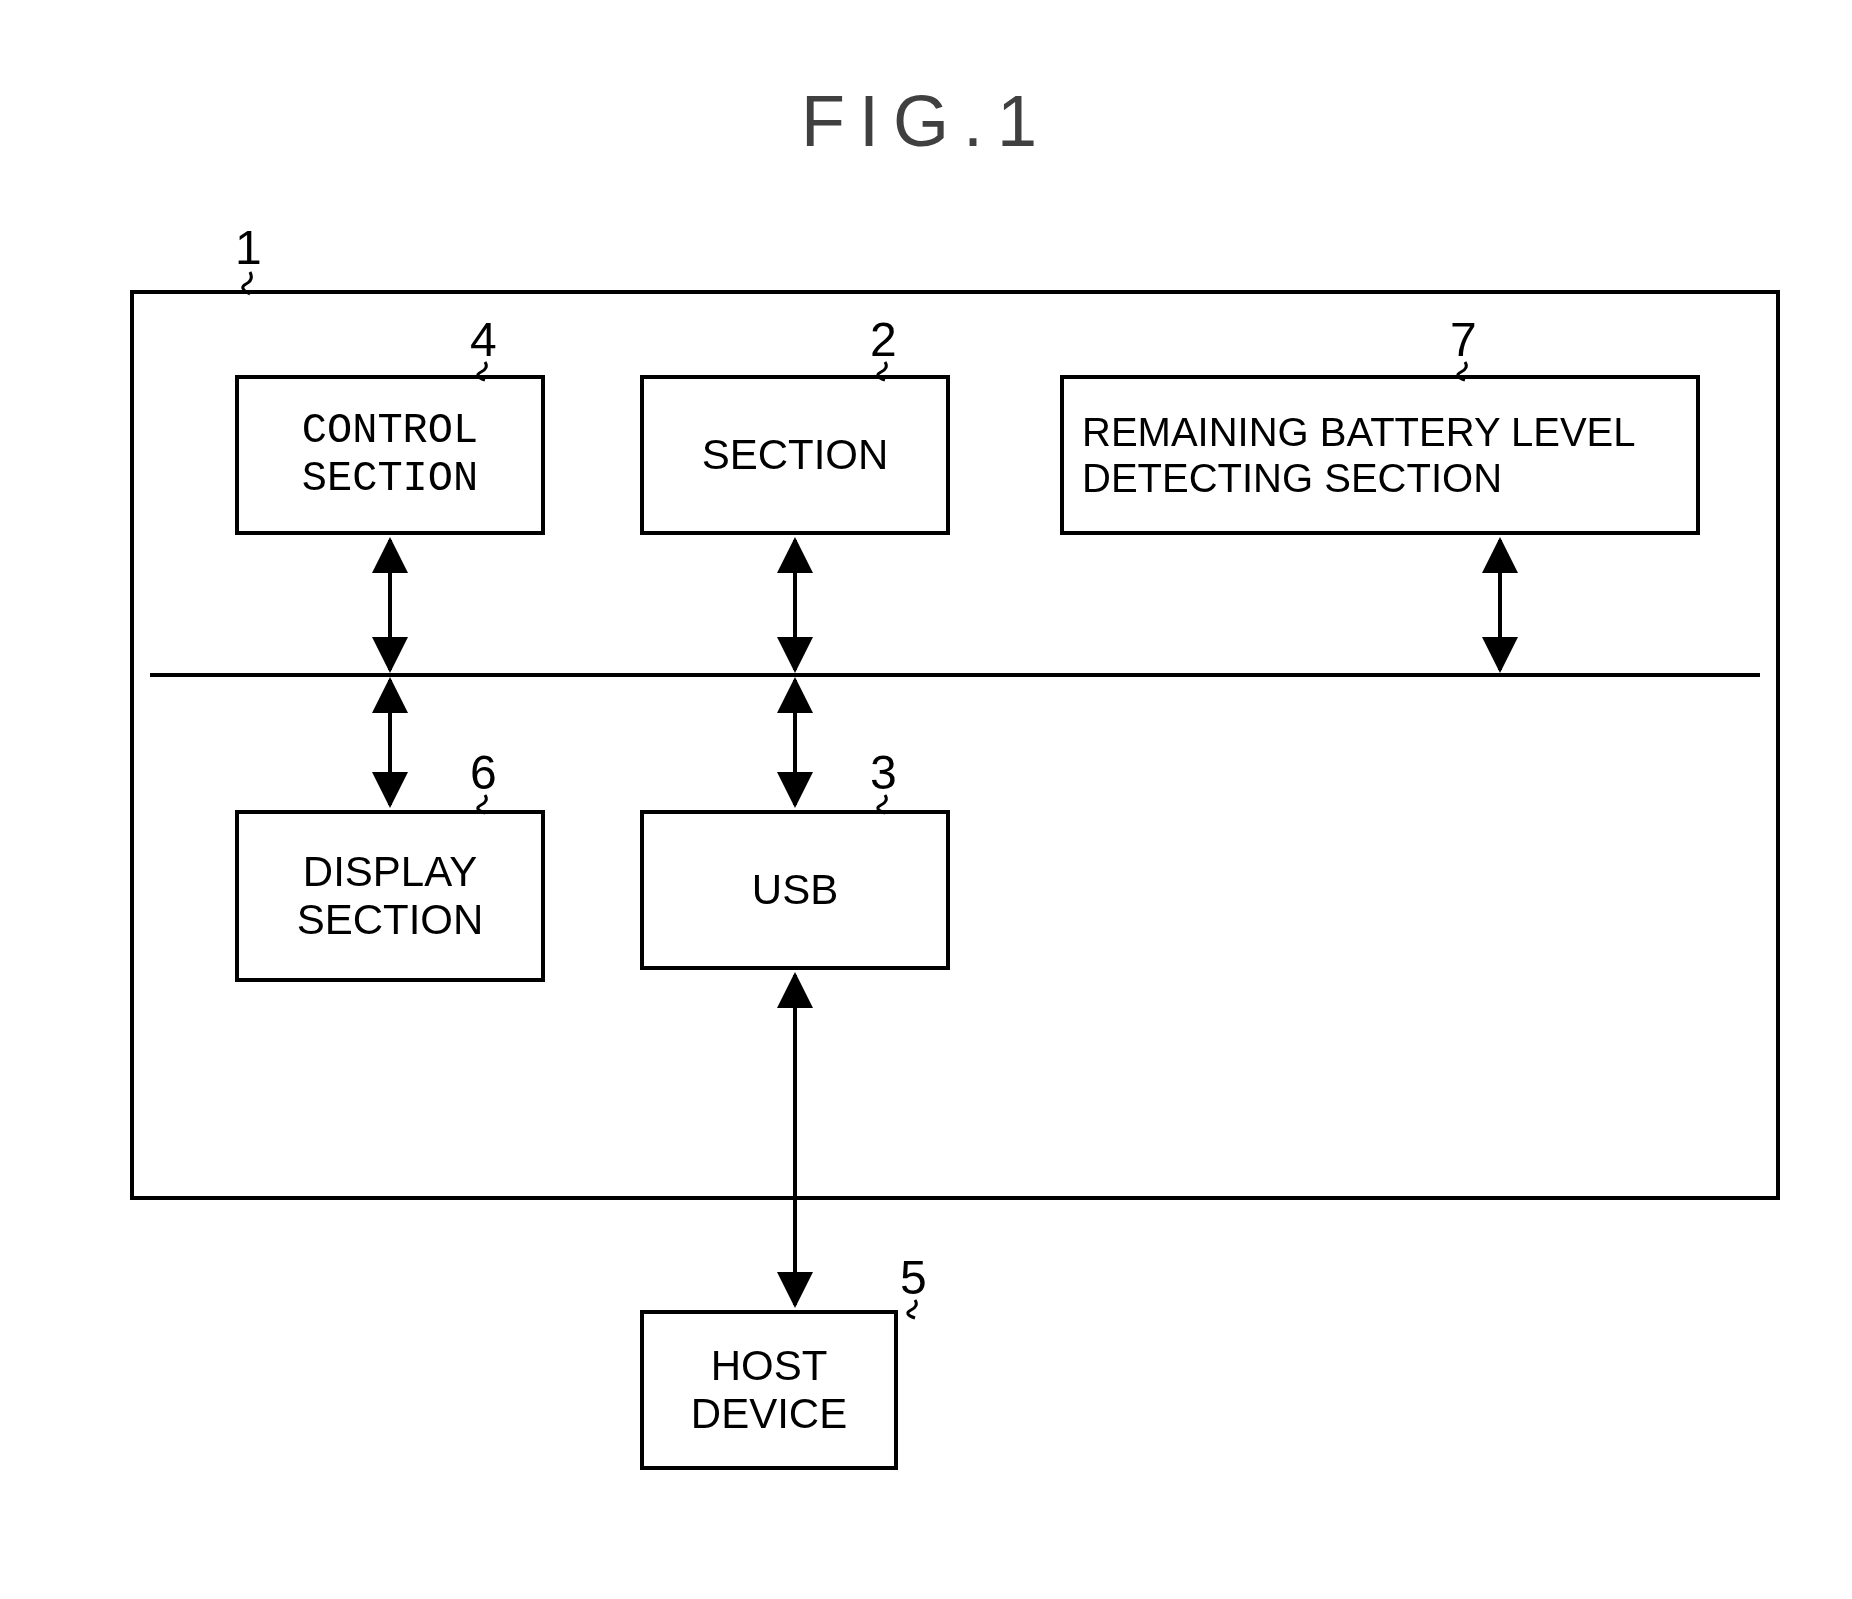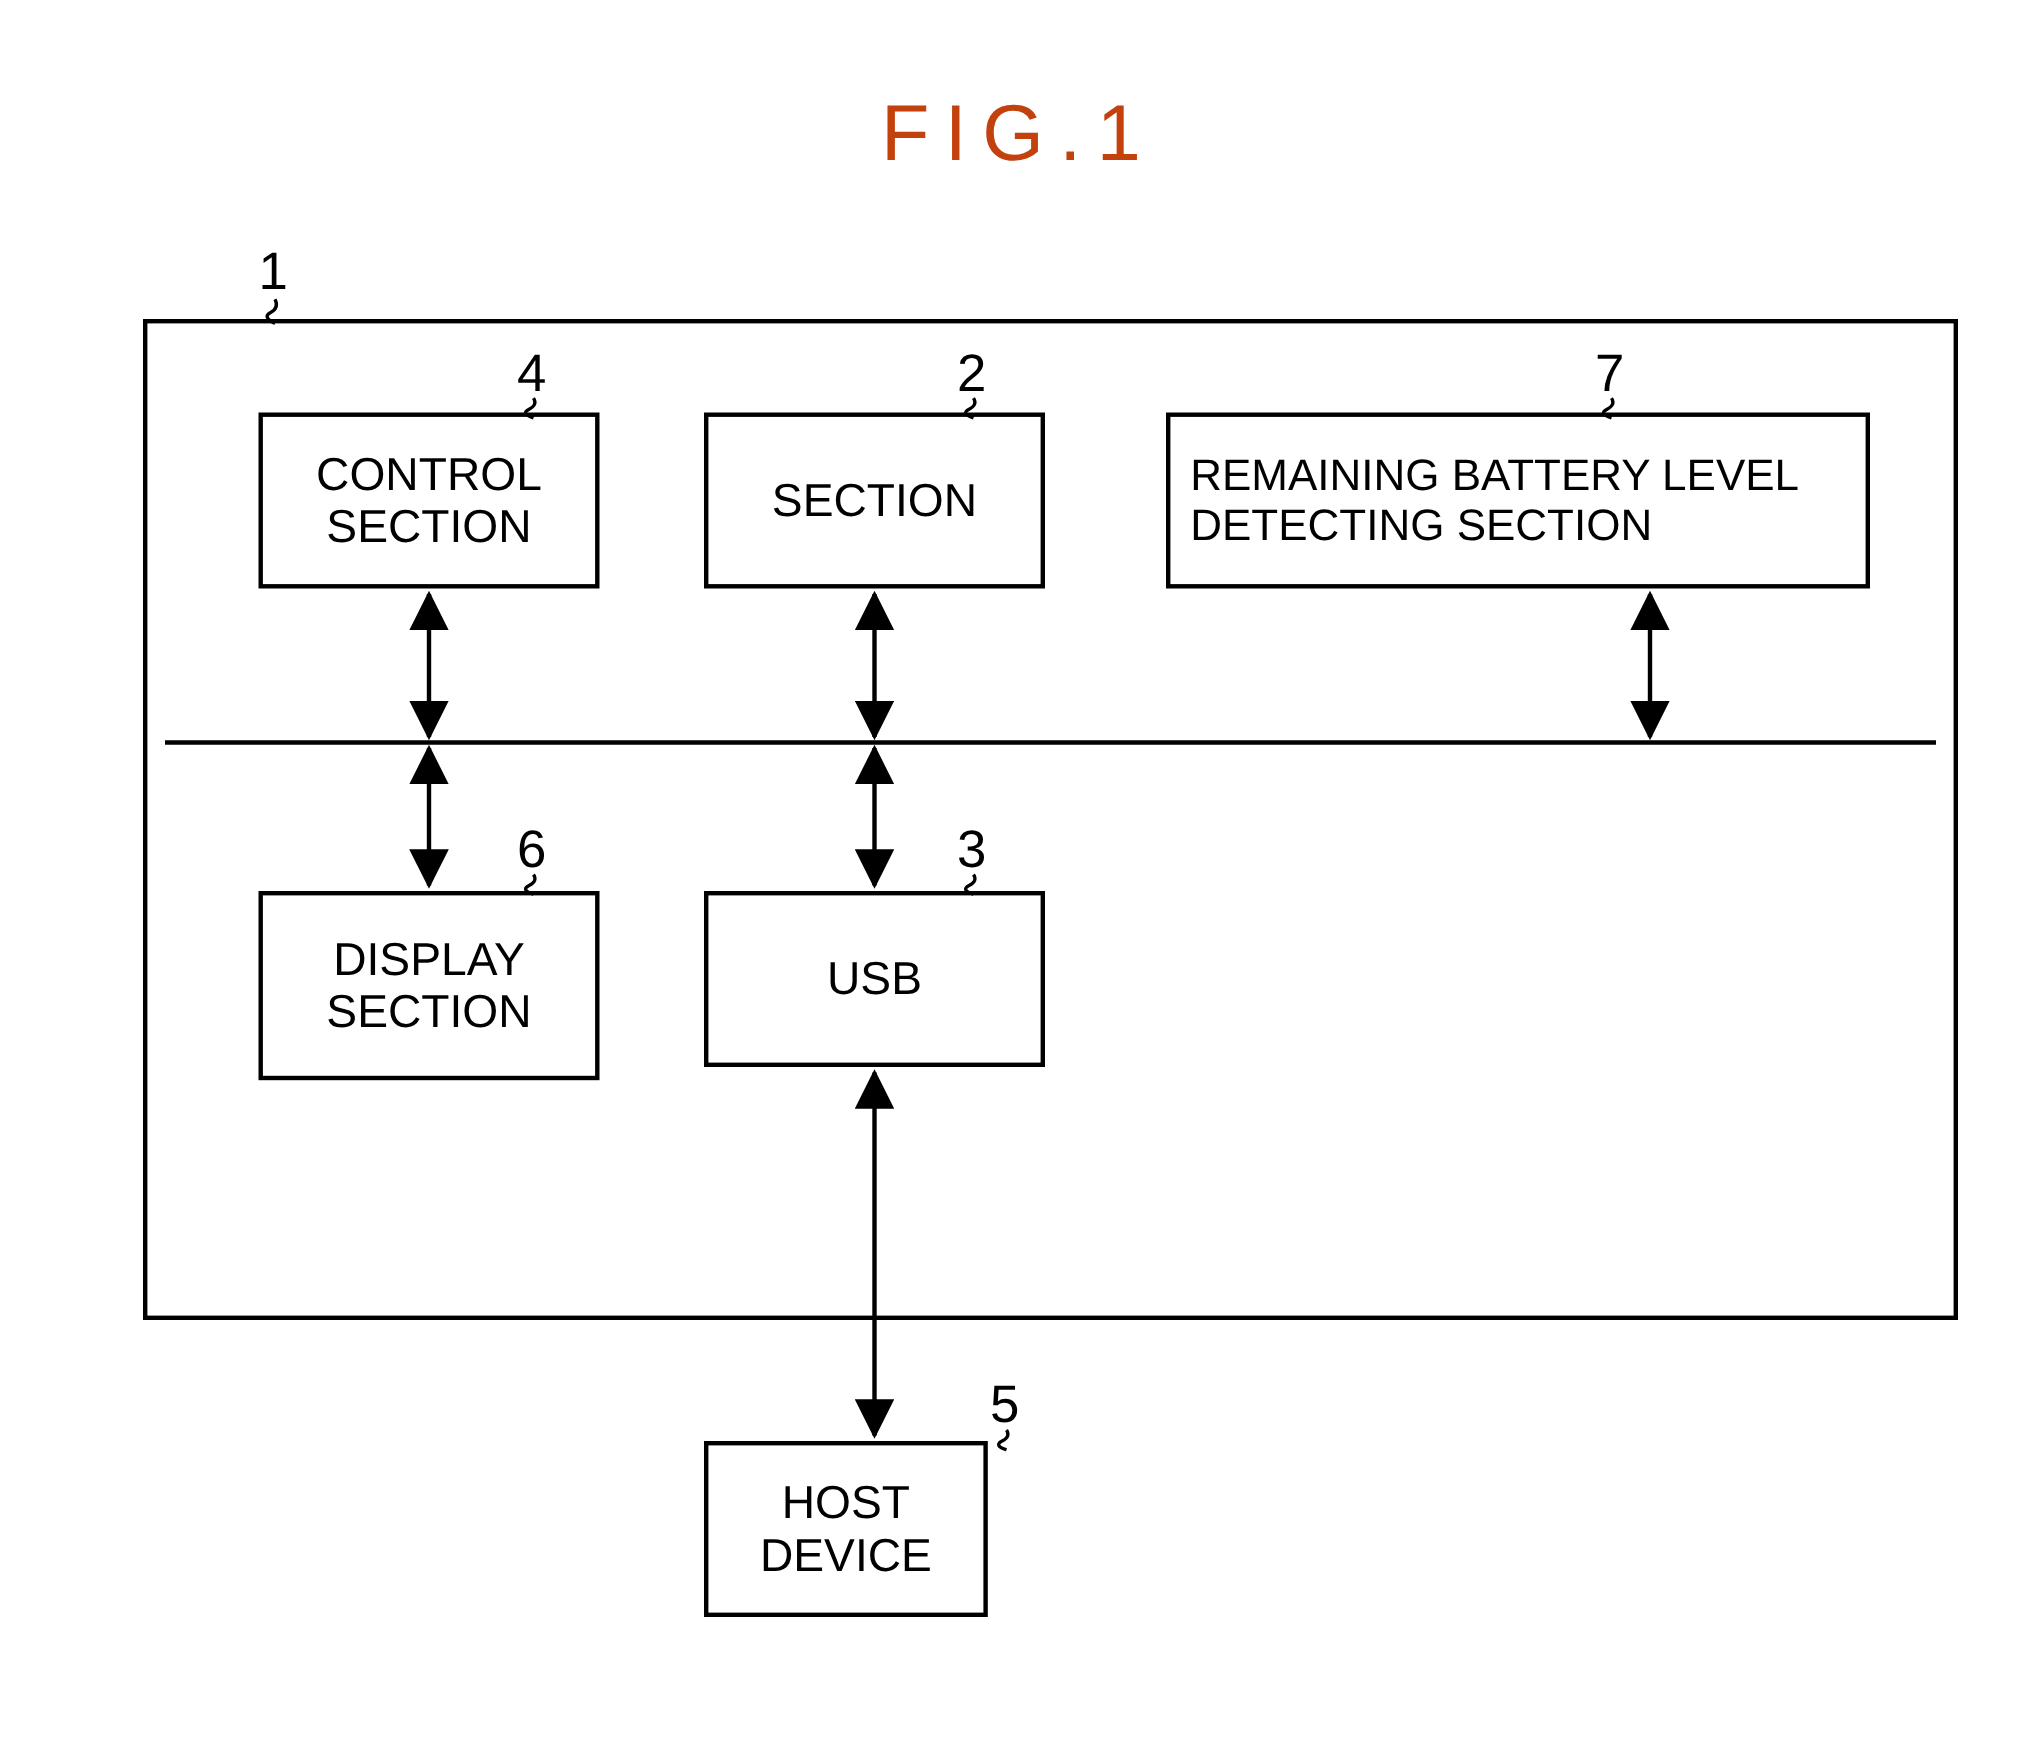--- a/index.html
+++ b/index.html
@@ -16,21 +16,21 @@
   }
   .fig-title {
     position: absolute;
     top: 80px;
     left: 0;
     width: 100%;
     text-align: center;
     font-size: 72px;
     letter-spacing: 14px;
     font-weight: 500;
-    color: #c2410c;
+    color: #404040;
   }
   .outer-box {
     position: absolute;
     border: 4px solid #000;
     box-sizing: border-box;
   }
   .block {
     position: absolute;
     border: 4px solid #000;
     box-sizing: border-box;
@@ -68,21 +68,21 @@
 <body>
 
 <div class="canvas">
 
   <div class="fig-title">FIG.1</div>
 
   <div class="outer-box" style="left:130px; top:290px; width:1650px; height:910px;"></div>
 
   <div class="num-label" style="left:235px; top:220px;">1</div>
 
-  <div class="block center" style="left:235px; top:375px; width:310px; height:160px;">
+  <div class="block center" style="left:235px; top:375px; width:310px; height:160px;font-family:Liberation Mono, monospace;">
     <span>CONTROL SECTION</span>
   </div>
   <div class="num-label" style="left:470px; top:312px;">4</div>
 
   <div class="block center" style="left:640px; top:375px; width:310px; height:160px;">
     <span>SECTION</span>
   </div>
   <div class="num-label" style="left:870px; top:312px;">2</div>
 
   <div class="block left" style="left:1060px; top:375px; width:640px; height:160px; font-size:40px;">

